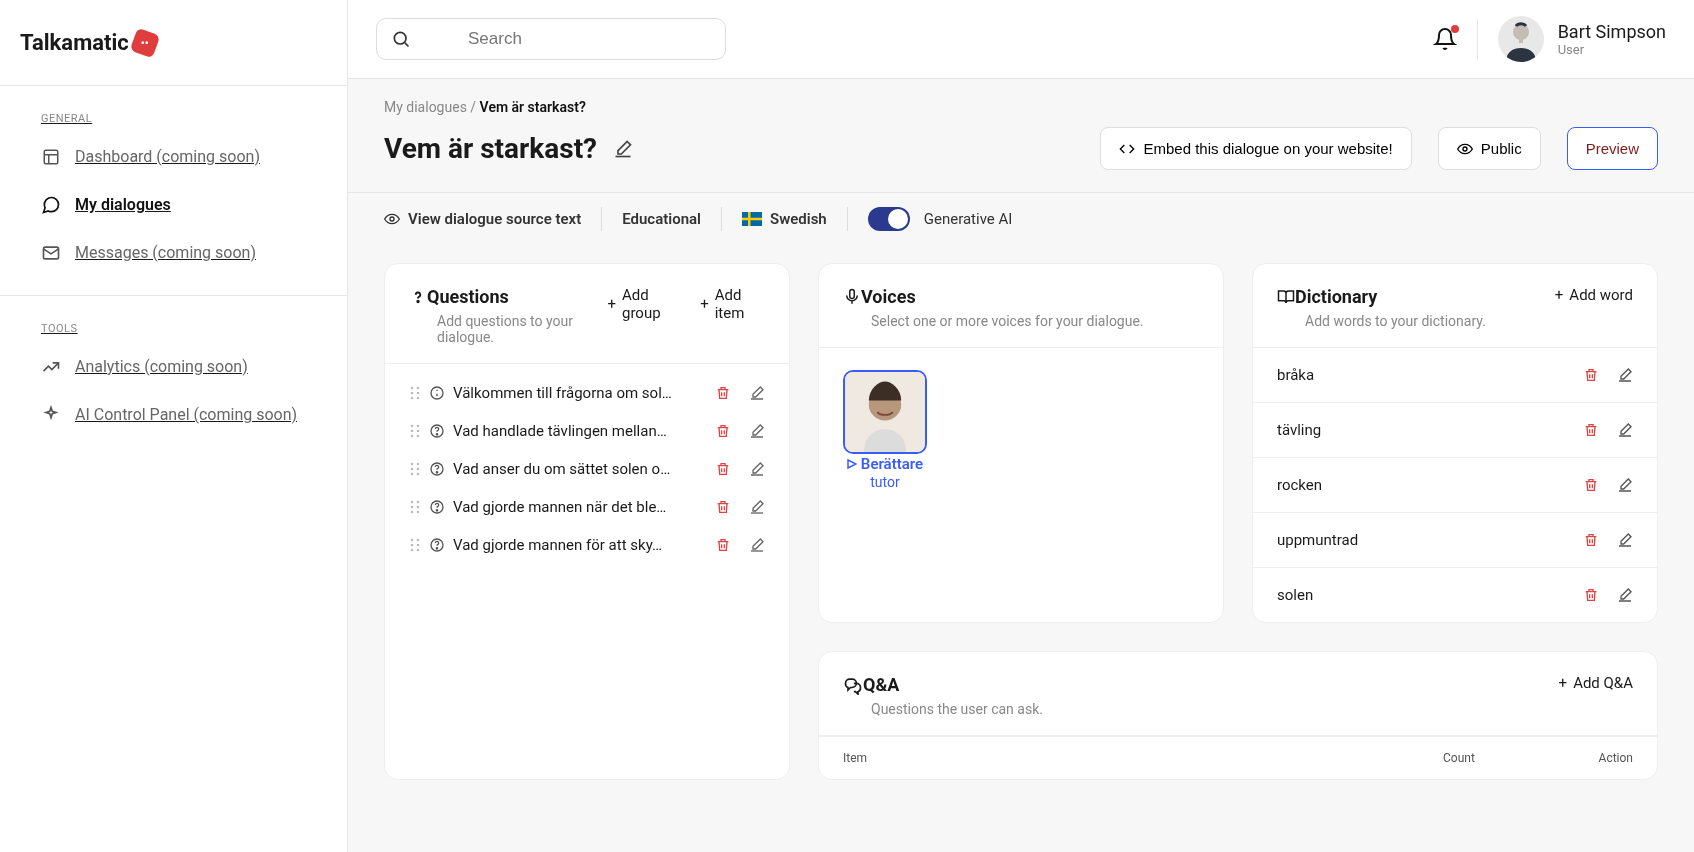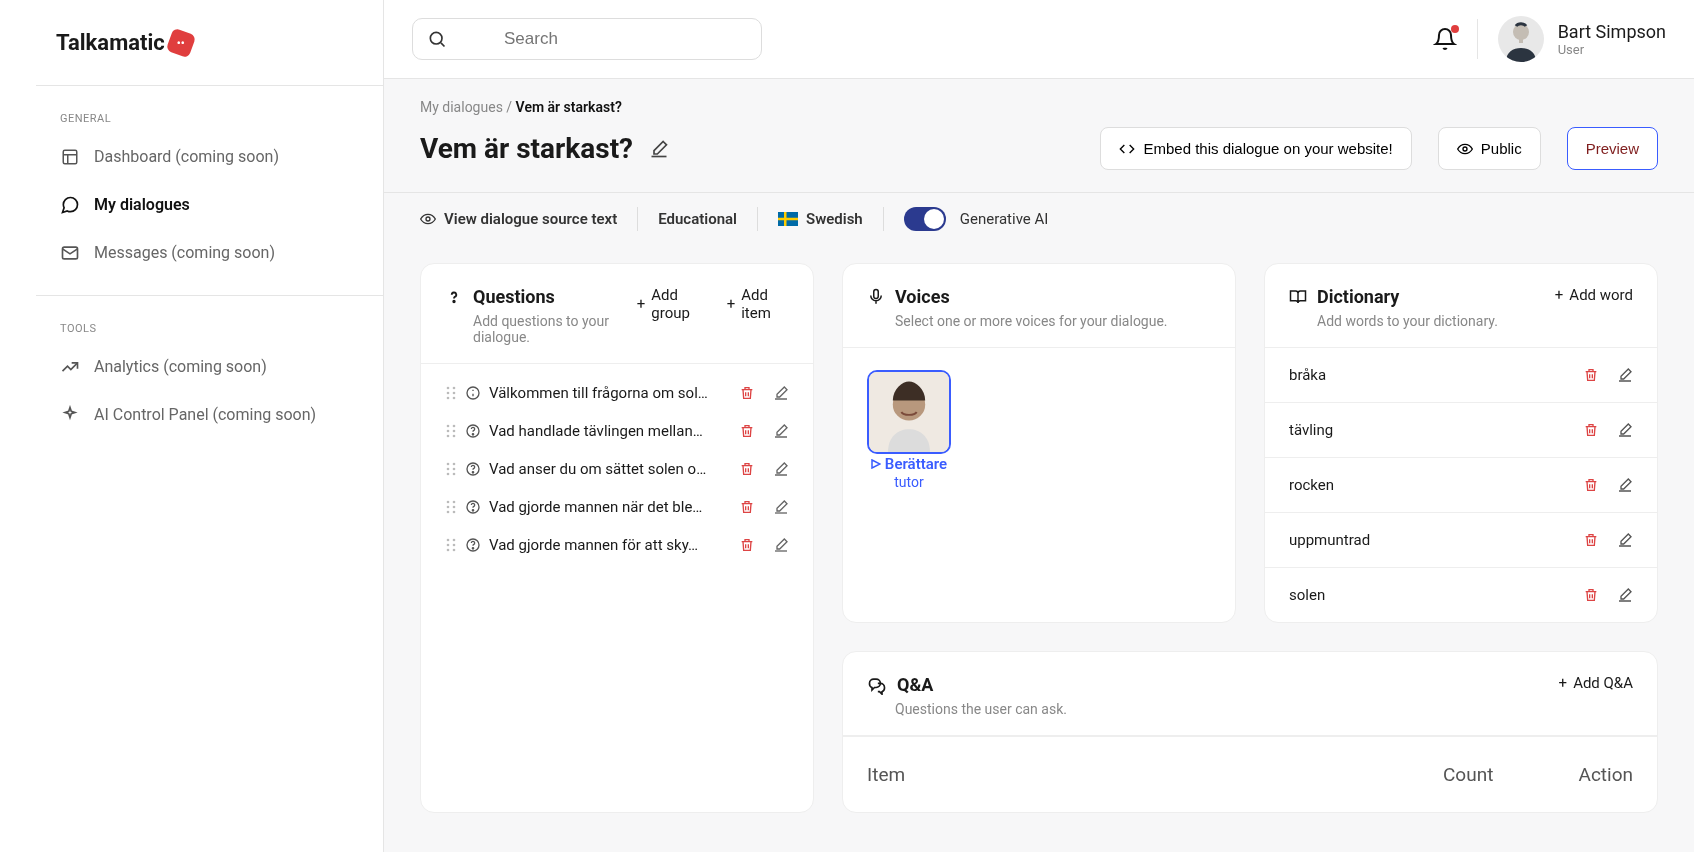--- a/index.html
+++ b/index.html
@@ -1,25 +1,25 @@
 <!DOCTYPE html>
 <html><head>
 <meta charset="utf-8">
 <style>
 * { box-sizing: border-box; margin: 0; padding: 0; }
 body { font-family: -apple-system, BlinkMacSystemFont, 'Segoe UI', Roboto, sans-serif; color: #1a1a1a; background: #fff; }
 .app { display: flex; height: 100vh; }
 
 
-.sidebar { width: 348px; border-right: 1px solid #e5e5e5; display: flex; flex-direction: column; margin-left: 36px; }
+.sidebar { width: 348px; border-right: 1px solid #e5e5e5; display: flex; flex-direction: column; }
 .logo-area { padding: 30px 20px; border-bottom: 1px solid #e5e5e5; }
 .logo { display: flex; align-items: center; gap: 2px; font-weight: 700; font-size: 22px; }
 .logo-badge { width: 24px; height: 24px; background: #e03e3e; border-radius: 6px; display: inline-flex; align-items: center; justify-content: center; transform: rotate(20deg); margin-left: 2px; }
 .logo-badge span { color: #fff; font-size: 11px; transform: rotate(-20deg); }
-.nav-section { padding: 18px 14px; }
+.nav-section { padding: 18px 31px; text-decoration: underline; }
 .nav-label { font-size: 11px; color: #888; letter-spacing: 0.5px; padding: 8px 10px; }
 .nav-item { display: flex; align-items: flex-start; gap: 14px; padding: 14px 10px; border-radius: 8px; cursor: pointer; color: #666; font-size: 16px; }
 .nav-item.active { color: #111; font-weight: 600; }
 .nav-icon { width: 20px; height: 20px; display: inline-flex; align-items: center; justify-content: center; color: #555; }
 .nav-item.active .nav-icon { color: #111; }
 .sidebar-divider { height: 1px; background: #e5e5e5; }
 
 
 .main { flex: 1; display: flex; flex-direction: column; overflow: hidden; }
 .topbar { display: flex; align-items: center; padding: 16px 28px; gap: 20px; border-bottom: 1px solid #e5e5e5; }
@@ -50,21 +50,21 @@
 .meta-item { display: flex; align-items: center; gap: 8px; font-size: 15px; color: #333; padding-right: 20px; font-weight: 600; }
 .meta-divider { width: 1px; height: 24px; background: #ddd; margin: 0 20px 0 0; }
 .flag { display: inline-flex; }
 .toggle { width: 42px; height: 24px; border-radius: 20px; background: #2b3a8f; position: relative; }
 .toggle .knob { position: absolute; right: 2px; top: 2px; width: 20px; height: 20px; background: #fff; border-radius: 50%; }
 
 .panels { display: grid; grid-template-columns: 1.05fr 1.05fr 1.05fr; gap: 28px; padding: 18px 36px 36px; }
 .panel { background: #fff; border: 1px solid #eee; border-radius: 14px; overflow: hidden; }
 .panel-head { padding: 22px 24px 18px; border-bottom: 1px solid #eee; display: flex; justify-content: space-between; align-items: flex-start; }
 .panel-head-left { display: flex; flex-direction: column; gap: 6px; }
-.panel-title-row { display: flex; align-items: center; gap: 10px; font-weight: 700; font-size: 18px; }
+.panel-title-row { display: flex; align-items: center; font-weight: 700; font-size: 18px; }
 .panel-sub { font-size: 14px; color: #888; margin-left: 28px; }
 .panel-head-right { display: flex; gap: 20px; font-size: 15px; }
 .head-action { display: inline-flex; align-items: center; gap: 6px; cursor: pointer; }
 
 .q-list { padding: 10px 8px; }
 .q-item { display: flex; align-items: center; gap: 8px; padding: 10px 16px; }
 .drag { color: #bbb; cursor: grab; }
 .q-icon { color: #555; }
 .q-text { flex: 1; white-space: nowrap; overflow: hidden; text-overflow: ellipsis; font-size: 15px; }
 .row-actions { display: flex; gap: 18px; color: #666; }
@@ -74,21 +74,21 @@
 .voices-body { padding: 22px; display: flex; }
 .voice-card { width: 88px; display: flex; flex-direction: column; align-items: center; gap: 1px; }
 .voice-img { width: 84px; height: 84px; border: 2px solid #3a5cff; border-radius: 10px; background: #f0ece6; display: flex; align-items: center; justify-content: center; overflow: hidden; }
 .voice-name { color: #3a5cff; font-size: 15px; font-weight: 600; display: inline-flex; align-items: center; gap: 4px; }
 .voice-role { color: #3a5cff; font-size: 14px; }
 
 .dict-list .d-item { display: flex; align-items: center; justify-content: space-between; padding: 18px 24px; border-bottom: 1px solid #eee; font-size: 15px; }
 .dict-list .d-item:last-child { border-bottom: none; }
 
 .qa-wrap { grid-column: 2 / span 2; }
-.qa-table-head { display: flex; padding: 26px 24px; border-top: 1px solid #eee; font-size: 19px; color: #555; }
+.qa-table-head { display: flex; padding: 14px 24px; border-top: 1px solid #eee; font-size: 12px; color: #555; }
 .qa-col-item { flex: 1; }
 .qa-col-count { width: 110px; text-align: left; }
 .qa-col-action { width: 80px; text-align: right; }
 
 svg { display: block; }
 </style>
 </head>
 <body>
 
 <div class="app">

